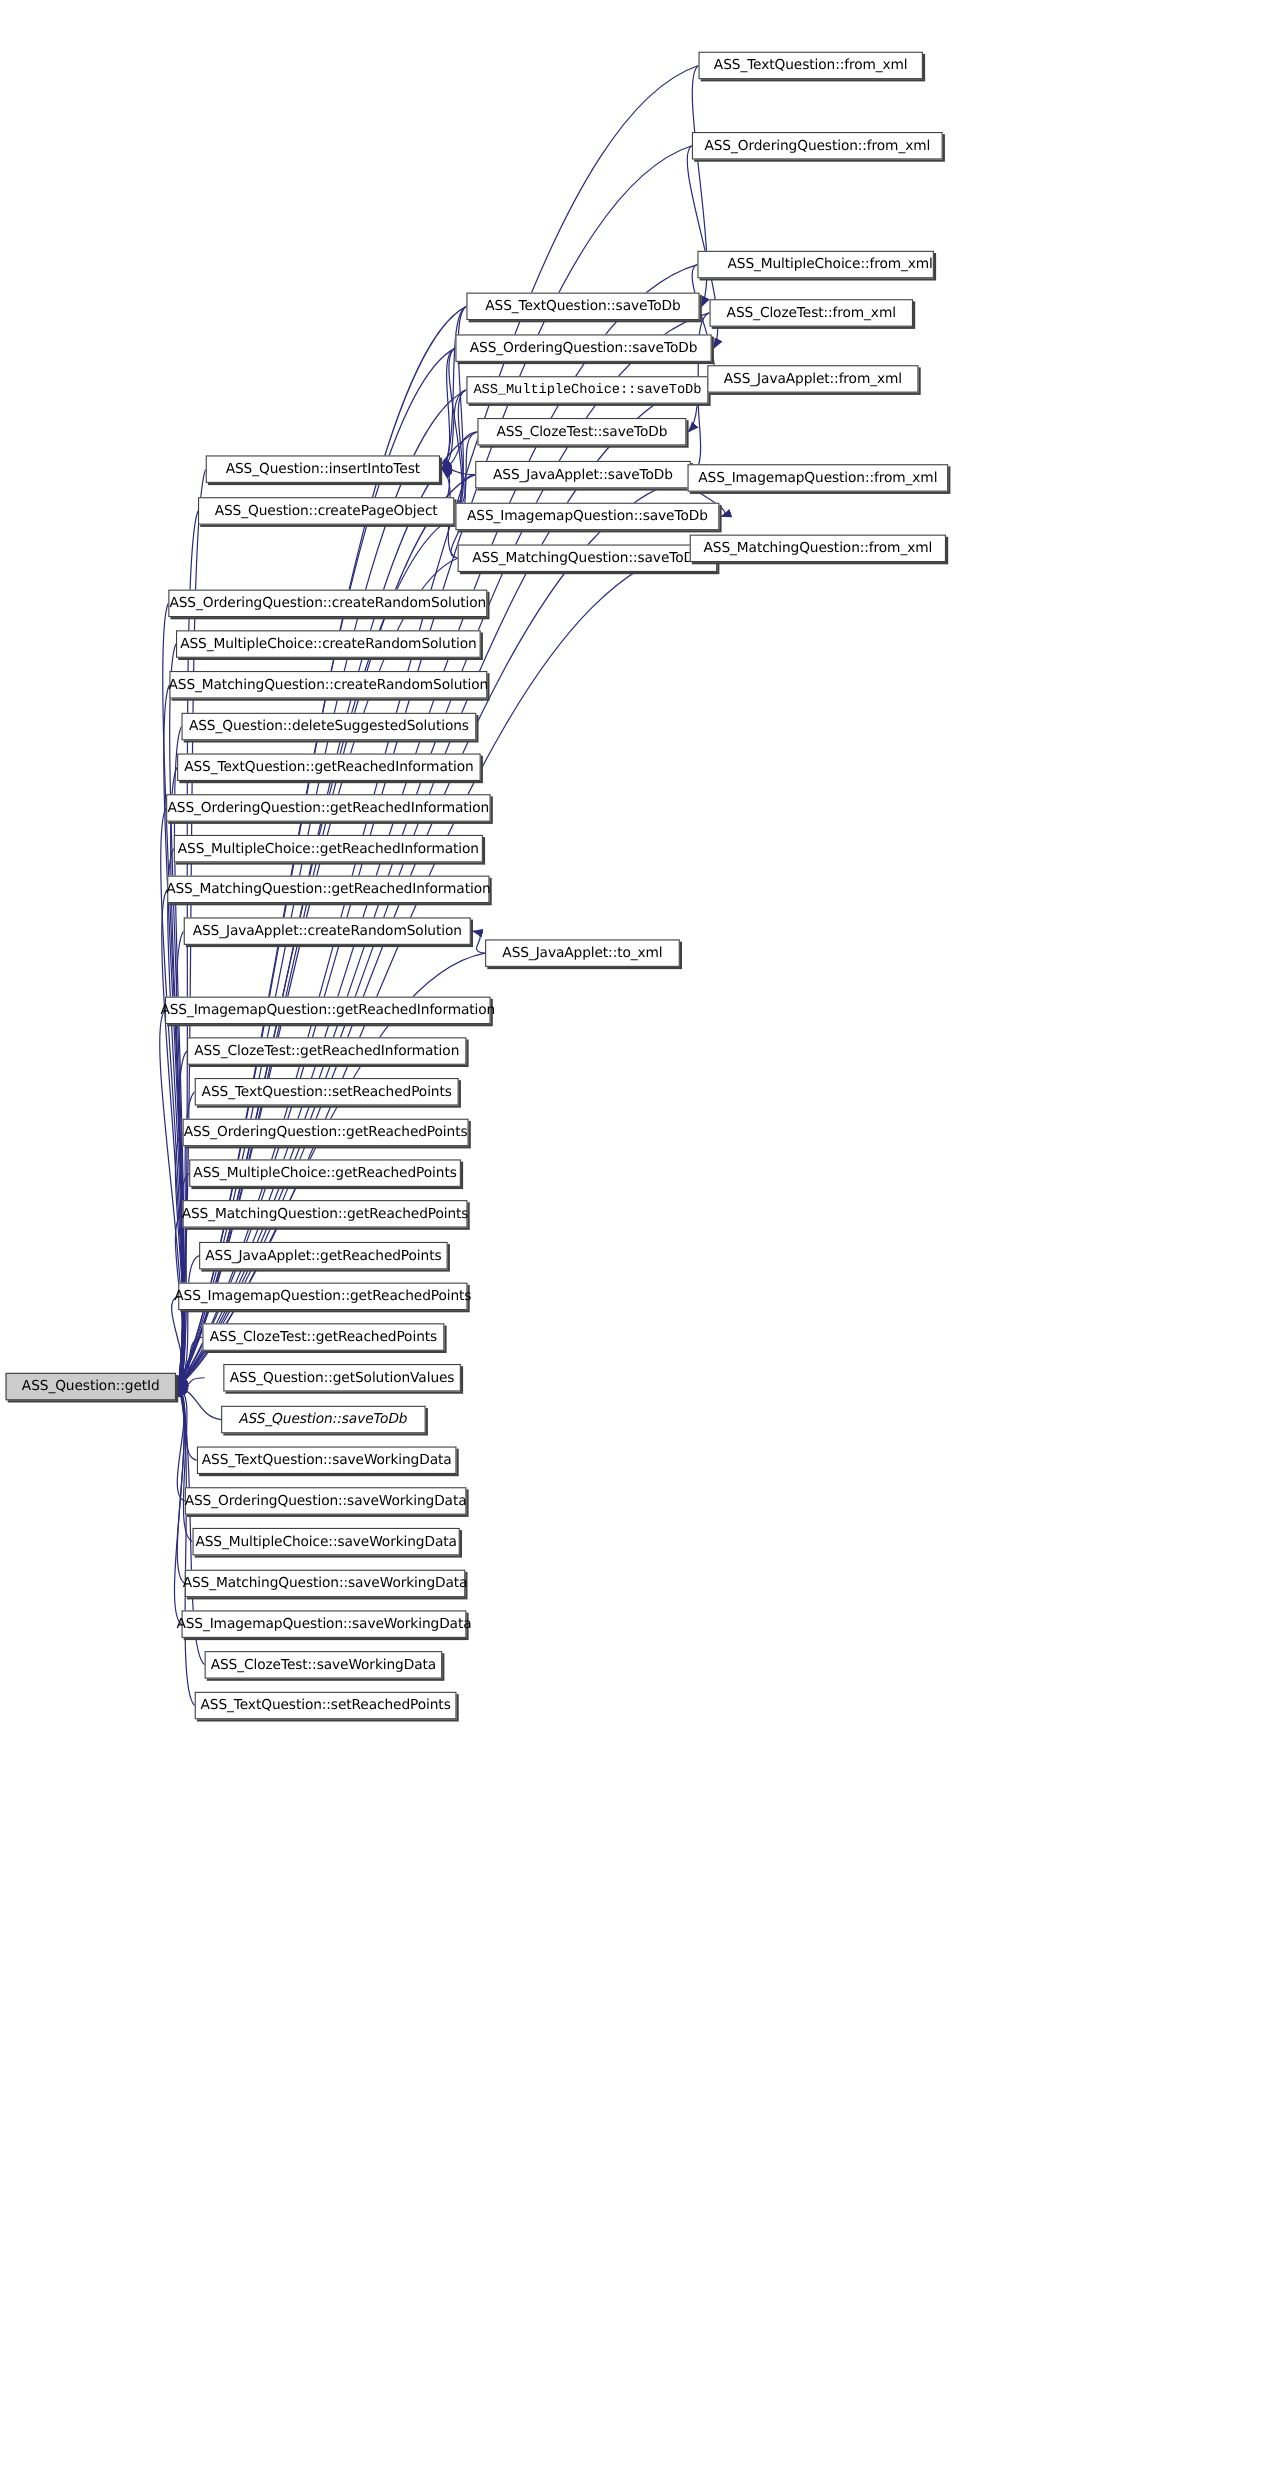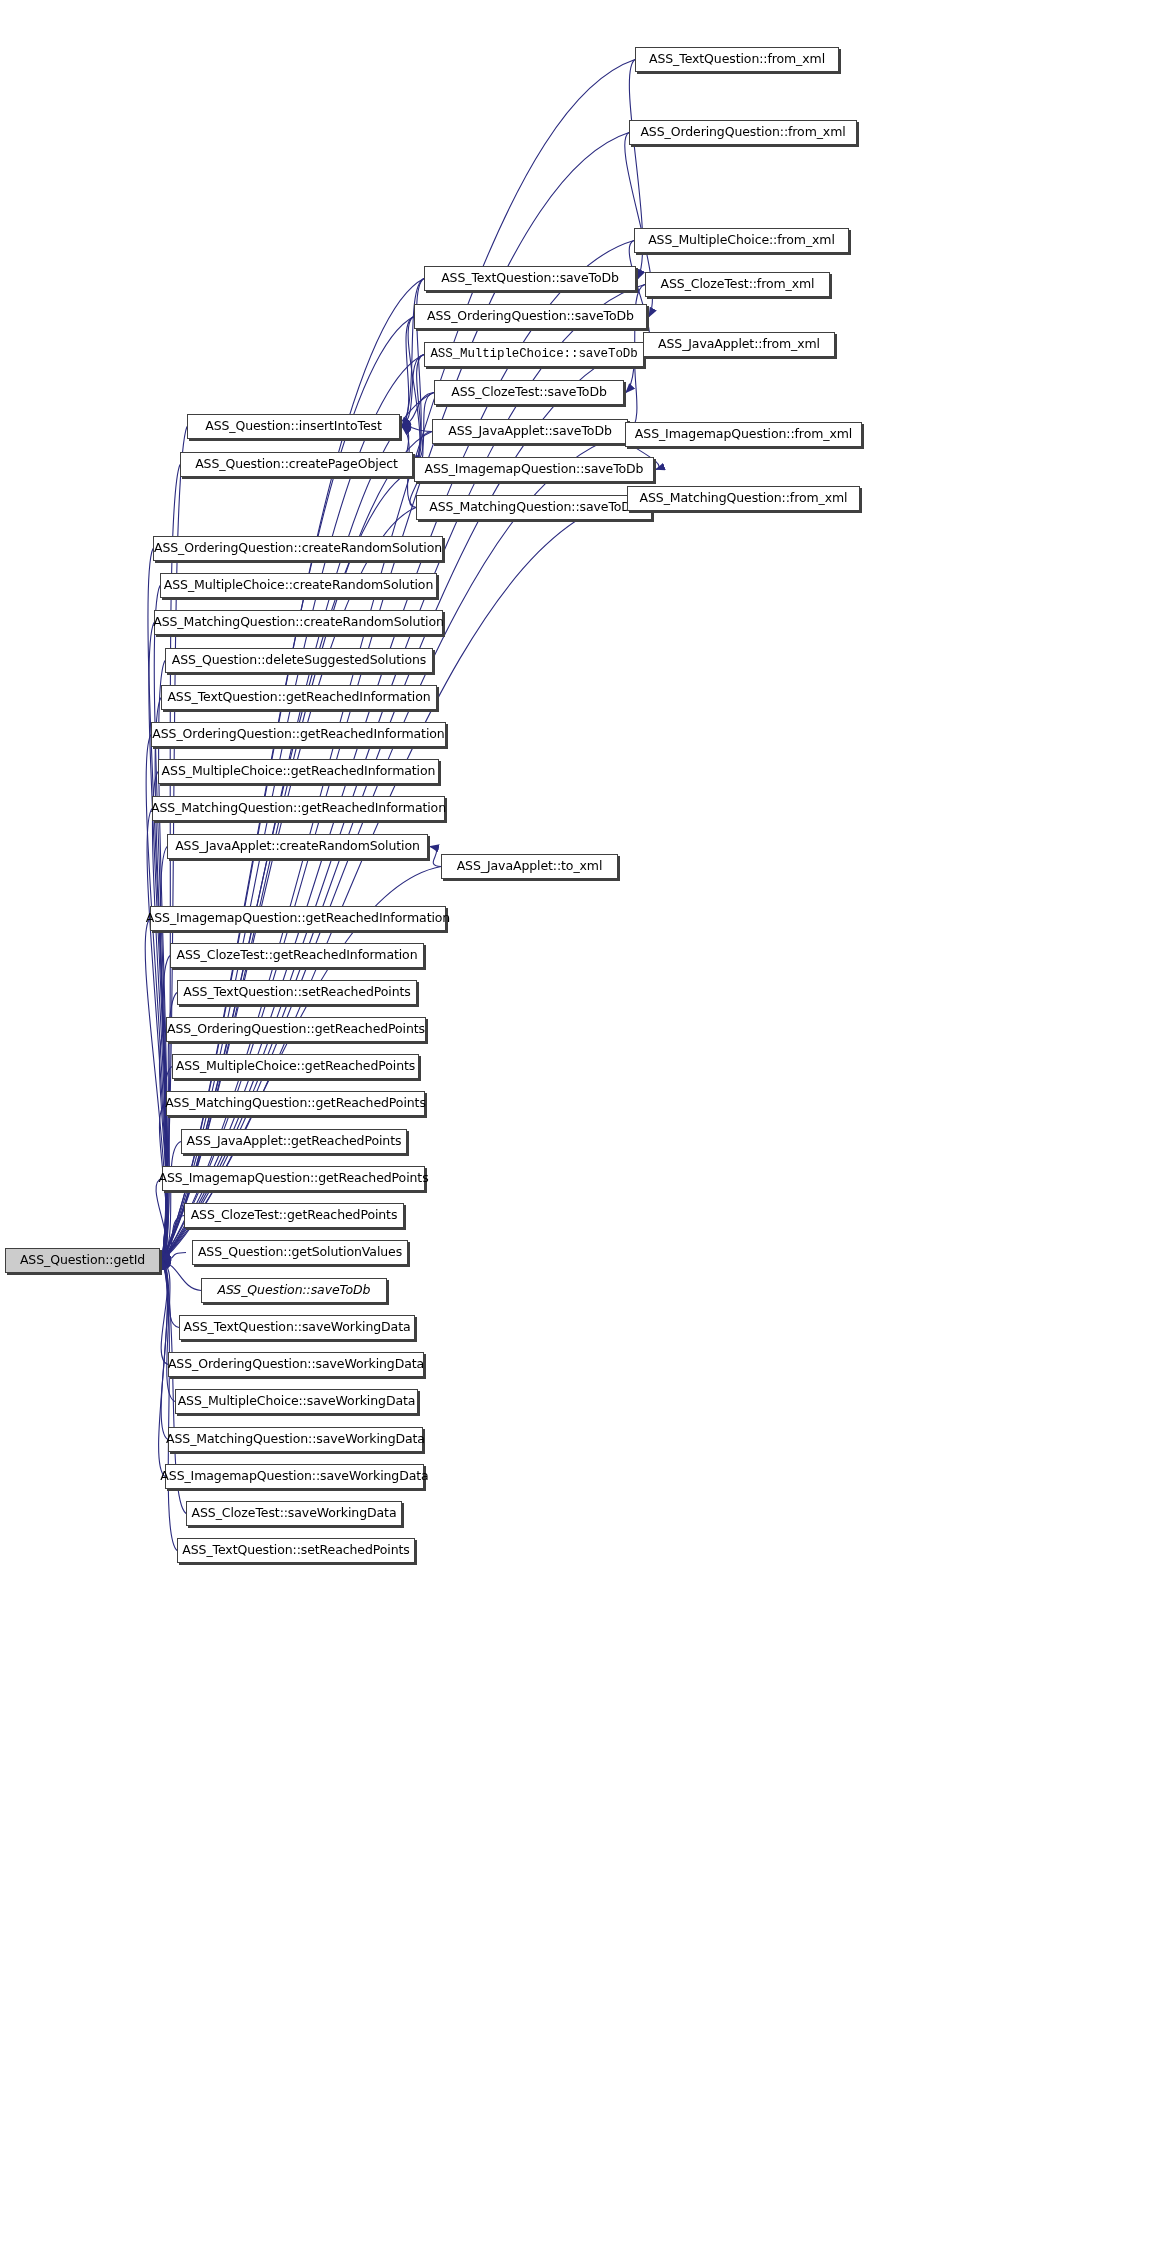--- a/index.html
+++ b/index.html
@@ -132,21 +132,21 @@
       </div>
       <div class="node shadow" style="left: 416px; top: 495px; width: 236px; height: 25px;">
         <span>ASS_MatchingQuestion::saveToDb</span>
       </div>
       <div class="node shadow" style="left: 635px; top: 47px; width: 204px; height: 25px;">
         <span>ASS_TextQuestion::from_xml</span>
       </div>
       <div class="node shadow" style="left: 629px; top: 120px; width: 228px; height: 25px;">
         <span>ASS_OrderingQuestion::from_xml</span>
       </div>
-      <div class="node shadow" style="left: 634px; top: 228px; width: 215px; height: 25px;">
+      <div class="node shadow" style="left: 634px; top: 228px; width: 215px; height: 25px; justify-content: flex-end;">
         <span>ASS_MultipleChoice::from_xml</span>
       </div>
       <div class="node shadow" style="left: 645px; top: 272px; width: 185px; height: 25px;">
         <span>ASS_ClozeTest::from_xml</span>
       </div>
       <div class="node shadow" style="left: 643px; top: 332px; width: 192px; height: 25px;">
         <span>ASS_JavaApplet::from_xml</span>
       </div>
       <div class="node shadow" style="left: 625px; top: 422px; width: 237px; height: 25px;">
         <span>ASS_ImagemapQuestion::from_xml</span>
@@ -201,21 +201,21 @@
       </div>
       <div class="node shadow" style="left: 181px; top: 1129px; width: 226px; height: 25px;">
         <span>ASS_JavaApplet::getReachedPoints</span>
       </div>
       <div class="node shadow" style="left: 162px; top: 1166px; width: 263px; height: 25px;">
         <span>ASS_ImagemapQuestion::getReachedPoints</span>
       </div>
       <div class="node shadow" style="left: 184px; top: 1203px; width: 220px; height: 25px;">
         <span>ASS_ClozeTest::getReachedPoints</span>
       </div>
-      <div class="node shadow" style="left: 192px; top: 1240px; width: 216px; height: 25px;">
+      <div class="node shadow" style="left: 203px; top: 1240px; width: 216px; height: 25px;">
         <span>ASS_Question::getSolutionValues</span>
       </div>
       <div class="node shadow" style="left: 201px; top: 1278px; width: 186px; height: 25px; font-style: italic;">
         <span>ASS_Question::saveToDb</span>
       </div>
       <div class="node shadow" style="left: 179px; top: 1315px; width: 236px; height: 25px;">
         <span>ASS_TextQuestion::saveWorkingData</span>
       </div>
       <div class="node shadow" style="left: 168px; top: 1352px; width: 256px; height: 25px;">
         <span>ASS_OrderingQuestion::saveWorkingData</span>

